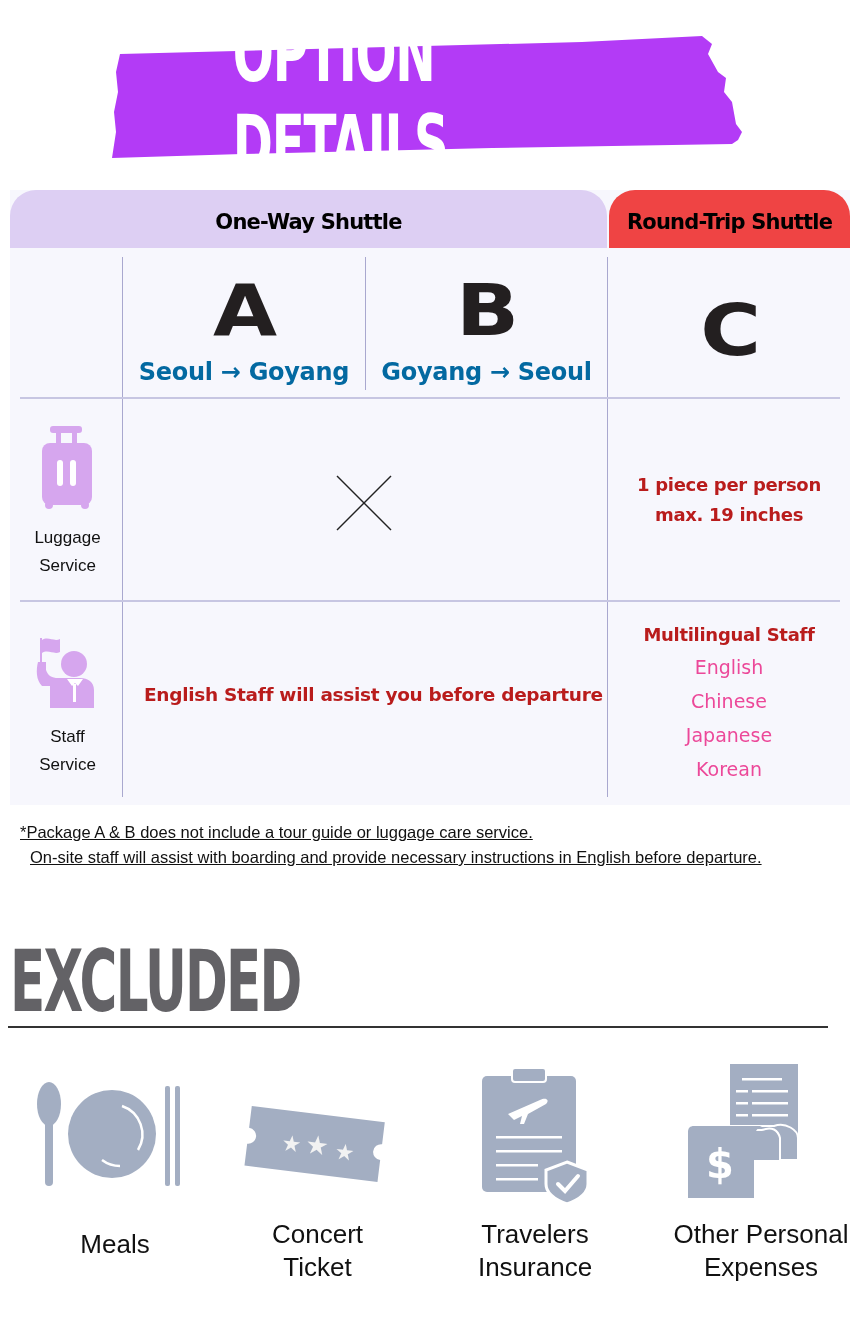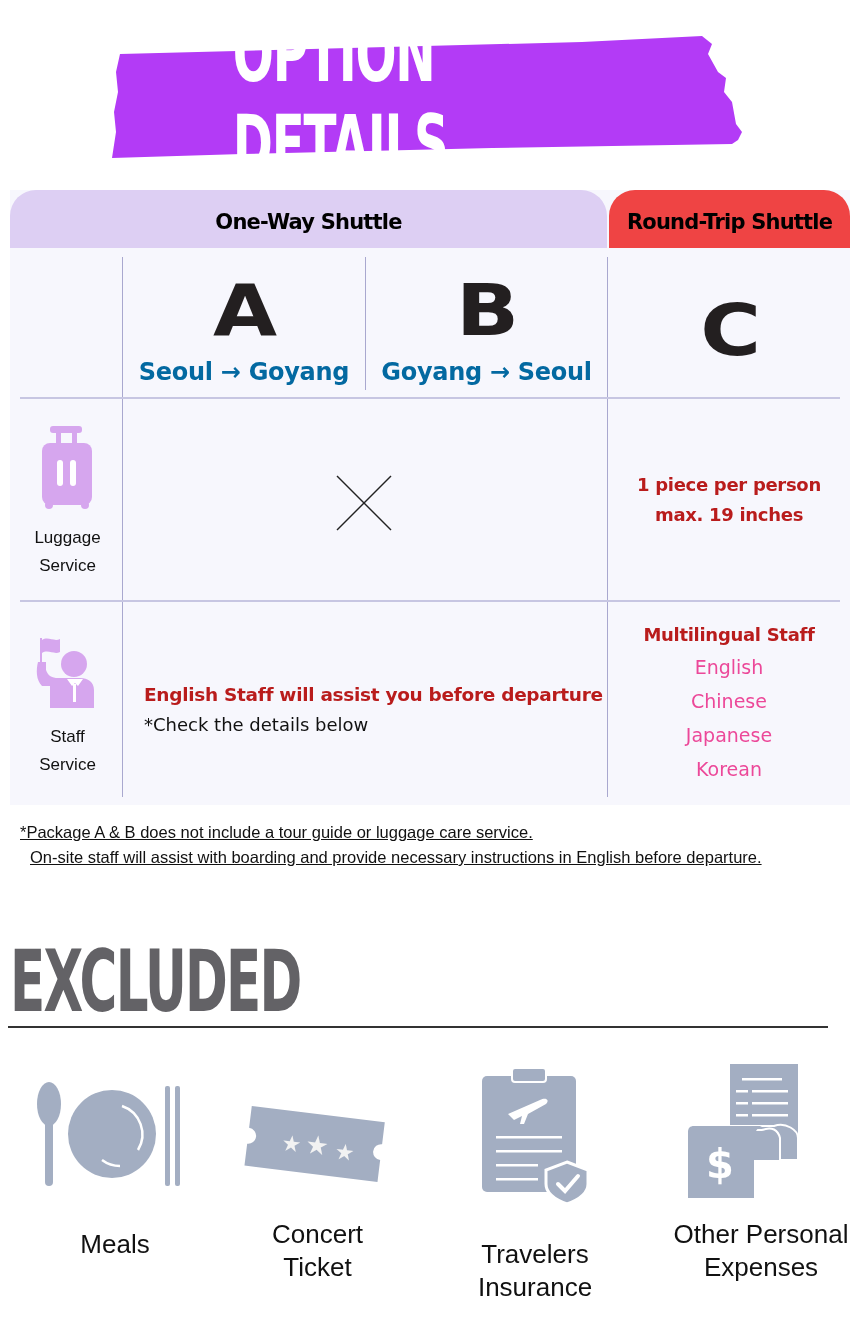--- a/index.html
+++ b/index.html
@@ -104,21 +104,20 @@
   <circle cx="40" cy="28" r="13" fill="#d6a6ee"></circle>
   <path d="M33 43 L38 50 L41 47 L44 50 L49 43" fill="#fff"></path>
   <rect x="39" y="48" width="3" height="18" fill="#fff"></rect>
 </svg>
 <div class="rowlabel" style="left:20px; top:723px; width:95px;">
   <div>Staff</div>
   <div>Service</div>
 </div>
 <div style="position:absolute; left:144px; top:680px; width:460px;">
   <div class="bold-text" style="font-size:18.5px;">English Staff will assist you before departure</div>
-  <div style="font-family:'DejaVu Sans', sans-serif; font-size:18px; line-height:30px; color:#111;">*Check the details below</div>
 </div>
 <div class="cell" style="left:608px; top:620px; width:242px; height:172px; justify-content:flex-start;">
   <div class="bold-text">Multilingual Staff</div>
   <div class="reg-text">English</div>
   <div class="reg-text">Chinese</div>
   <div class="reg-text">Japanese</div>
   <div class="reg-text">Korean</div>
 </div>
 
 <div class="note">
@@ -174,20 +173,20 @@
   <text x="20" y="114" font-size="40" font-weight="bold" fill="#fff" font-family="DejaVu Sans, sans-serif">$</text>
 </svg>
 
 <div class="ex-item" style="left:40px; top:1228px; width:150px;">
   <div>Meals</div>
 </div>
 <div class="ex-item" style="left:240px; top:1218px; width:155px;">
   <div>Concert</div>
   <div>Ticket</div>
 </div>
-<div class="ex-item" style="left:455px; top:1218px; width:160px;margin-top:20px;">
+<div class="ex-item" style="left:455px; top:1218px; width:160px;">
   <div>Travelers</div>
   <div>Insurance</div>
 </div>
 <div class="ex-item" style="left:656px; top:1218px; width:210px;">
   <div>Other Personal</div>
   <div>Expenses</div>
 </div>
 
 </body></html>

